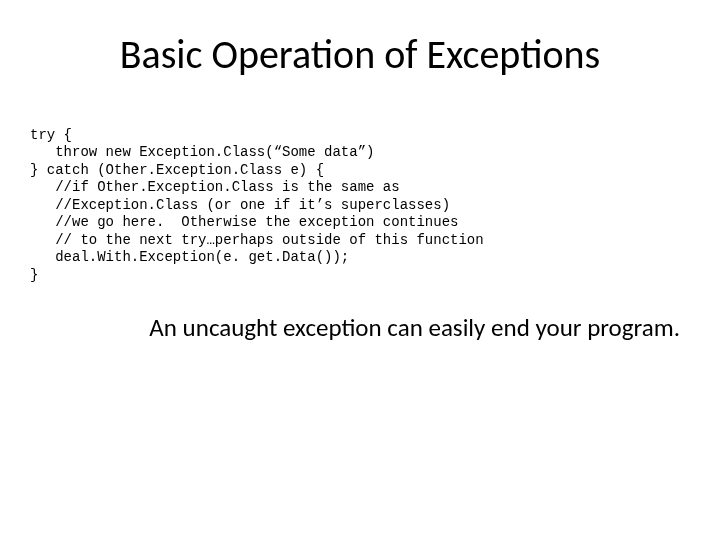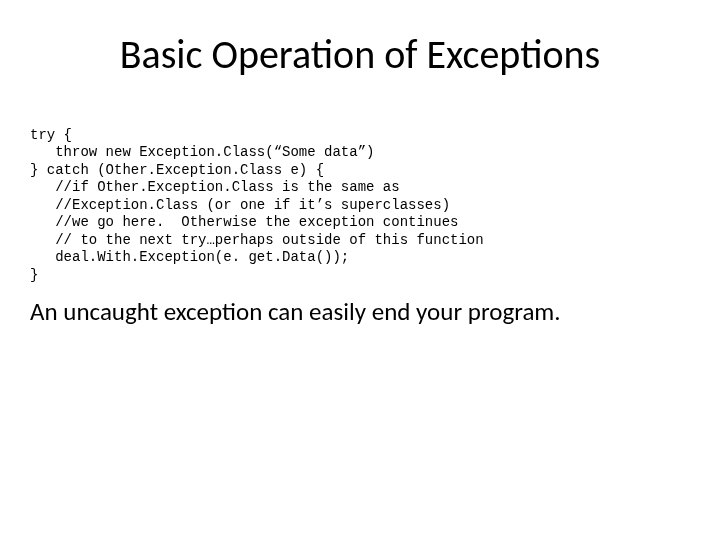--- a/index.html
+++ b/index.html
@@ -27,22 +27,23 @@
   }
   .code {
     font-family: Consolas, "Courier New", monospace;
     font-size: 14px;
     line-height: 1.25;
     white-space: pre;
     margin-left: -10px;
   }
   .footnote {
     font-size: 25px;
-    margin-top: 12px;
+    margin-top: 28px;
     margin-left: -10px;
+    text-align: right;
   }
 </style>
 </head>
 <body>
 
 <div class="slide">
   <div class="title">Basic Operation of Exceptions</div>
 
   <div class="code">
 <span>try {</span>

